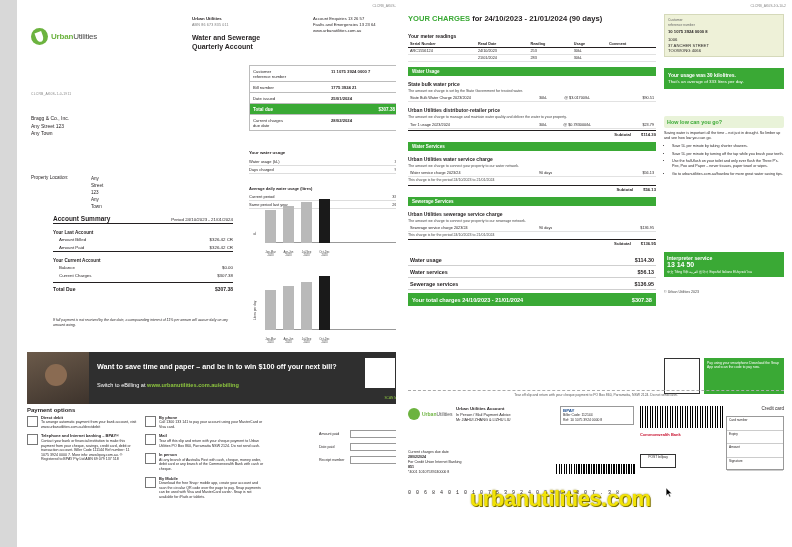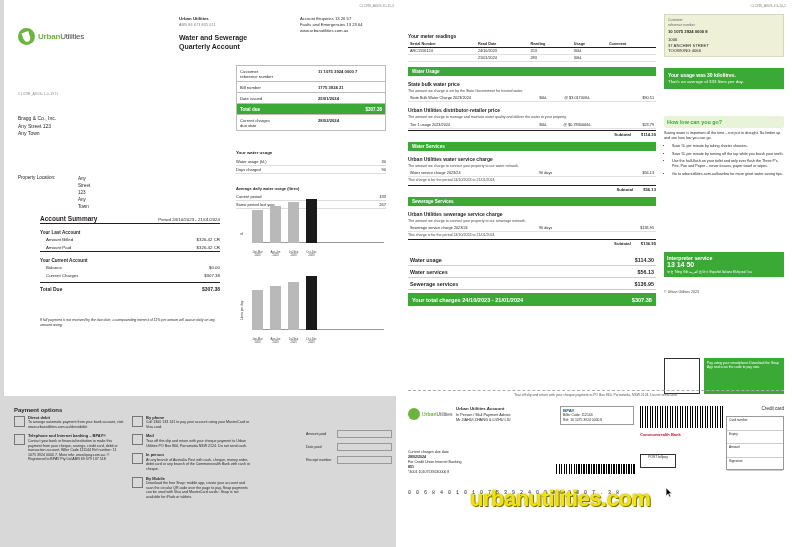--- a/index.html
+++ b/index.html
@@ -10,21 +10,21 @@
     font-family:"Liberation Sans", sans-serif;
     font-size:5px;
     color:#231f20;
     position:relative;
     overflow:hidden;
   }
   .page {
     position:absolute;
     background:#ffffff;
   }
-  #page-left  { left:4px;   top:0; width:396px; height:396px; }
+  #page-left  { left:17px;   top:0; width:396px; height:547px; }
   #page-right { left:396px; top:0; width:396px; height:547px; }
 
   .tiny { font-size:3.6px; color:#777; letter-spacing:.2px; }
   .green { color:#3aa935; }
   .bold { font-weight:bold; }
 
   
   .l-topcode { position:absolute; right:6px; top:4px; font-size:3.4px; color:#888; }
   .logo-wrap { position:absolute; left:14px; top:28px; display:flex; align-items:center; gap:3px; }
   .logo-mark {
@@ -335,20 +335,27 @@
         <span>Current Charges</span>
         <span>$307.38</span>
       </div>
     <div class="total">
         <span>Total Due</span>
         <span>$307.38</span>
       </div>
   </div>
   <div class="l-note">If full payment is not received by the due date, a compounding interest of 11% per annum will accrue daily on any amount owing.</div>
 
+  <div class="l-banner">
+    <div class="photo"></div>
+    <div class="h">Want to save time and paper – and be in to win $100 off your next bill?</div>
+    <div class="s"><span>Switch to eBilling at </span><b>www.urbanutilities.com.au/ebilling</b></div>
+    <div class="qr"></div>
+    <div class="qrl">SCAN ME</div>
+  </div>
 
   <div class="l-pay">
     <h4>Payment options</h4>
     <div class="cols">
       <div class="col">
         <div class="blk">
             <div class="ic"></div>
             <div><b>Direct debit</b><div>To arrange automatic payment from your bank account, visit www.urbanutilities.com.au/directdebit</div></div>
           </div>
         <div class="blk">
@@ -389,20 +396,24 @@
     <div class="f">
         <span>Receipt number</span>
         <i></i>
       </div>
   </div>
 </div>
 
 <div class="page" id="page-right">
   <div class="r-topcode">CLCRB_AK0S-1G-10-2</div>
 
+  <div class="r-title">
+    <span class="green" style="color:#3aa935">YOUR CHARGES</span>
+    <span>for 24/10/2023 - 21/01/2024 (90 days)</span>
+  </div>
 
   <div class="r-main">
     <div class="r-sec-h">Your meter readings</div>
     <table class="r-tbl">
       <thead>
           <tr>
         <th>Serial Number</th>
         <th>Read Date</th>
         <th>Reading</th>
         <th>Usage</th>

